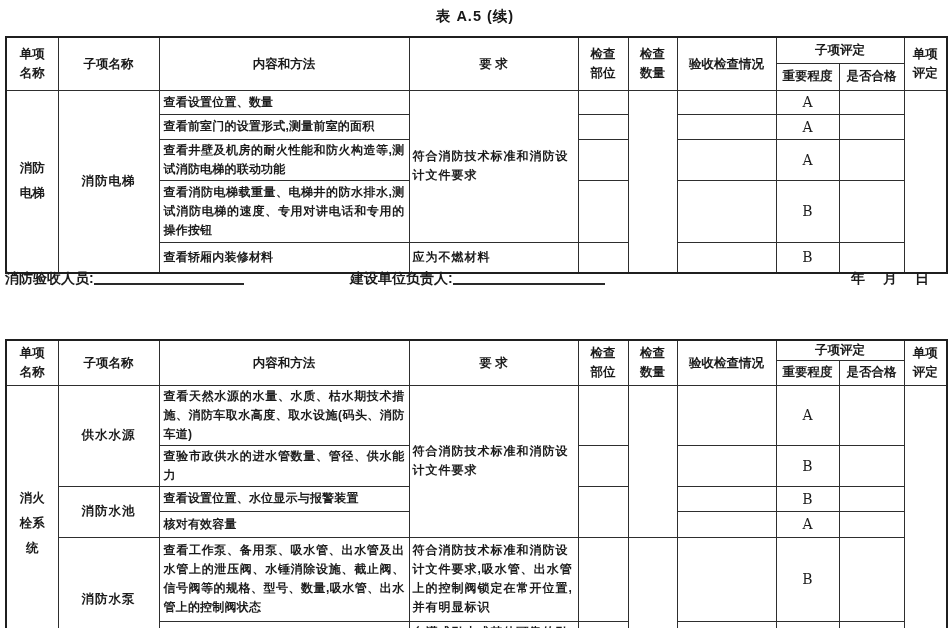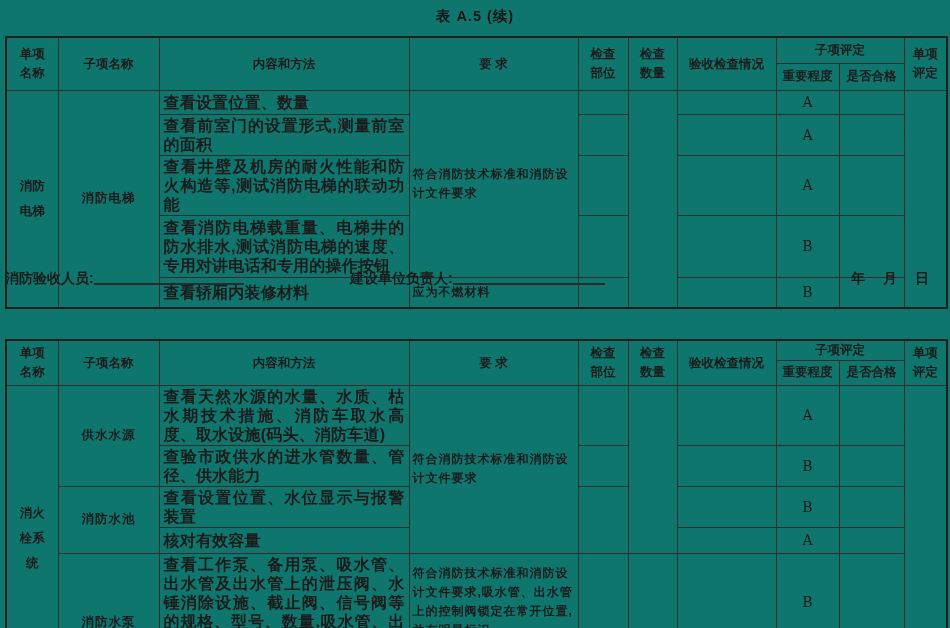--- a/index.html
+++ b/index.html
@@ -1,38 +1,38 @@
 <!DOCTYPE html>
 <html><head>
 <meta charset="utf-8">
 <style>
   * { margin:0; padding:0; box-sizing:border-box; }
   html,body { background:#e8e8e6; }
   #page {
     position:relative; width:950px; height:628px;
-    background:#0f766e; overflow:hidden;
+    background:#ffffff; overflow:hidden;
     font-family:"Liberation Sans", sans-serif;
     color:#1a1a1a;
   }
   .tbl-title {
     position:absolute; left:0; width:950px; text-align:center;
     font-size:14.5px; font-weight:700; letter-spacing:1px; color:#161616;
   }
   table {
     position:absolute; left:5px; width:941px;
     border-collapse:collapse; table-layout:fixed;
     border:2px solid #1f1f1f;
   }
   td {
     border:1px solid #2e2e2e; color:#1b1b1b; font-weight:700;
     padding:1px 3px; overflow:hidden; vertical-align:middle;
     font-size:12.5px;
   }
   td.hd { text-align:center; padding:0 1px; line-height:1.45; }
-  td.content { font-size:16px; text-align:justify; text-align-last:left; line-height:19px; padding:1px 4px; letter-spacing:0.2px; }
+  td.content { font-size:12px; text-align:justify; text-align-last:left; line-height:19px; padding:1px 4px; letter-spacing:0.2px; }
   td.req { font-size:12px; letter-spacing:1px; line-height:19px; padding:1px 3px; }
   td.grade { text-align:center; font-family:"DejaVu Serif", serif; font-weight:400; font-size:14px; letter-spacing:0; }
   td.vcell { text-align:center; padding:0; }
   td.vcell span { display:inline-block; width:27px; line-height:25px; text-align:center; font-size:12.5px; }
   td.sub { text-align:center; font-size:12.5px; letter-spacing:1px; }
   .two { display:inline-block; width:28px; line-height:1.5; text-align:center; }
   #sig-row {
     position:absolute; top:270px; left:5px; width:940px; height:24px;
     font-size:14px; font-weight:700; color:#1b1b1b;
   }

